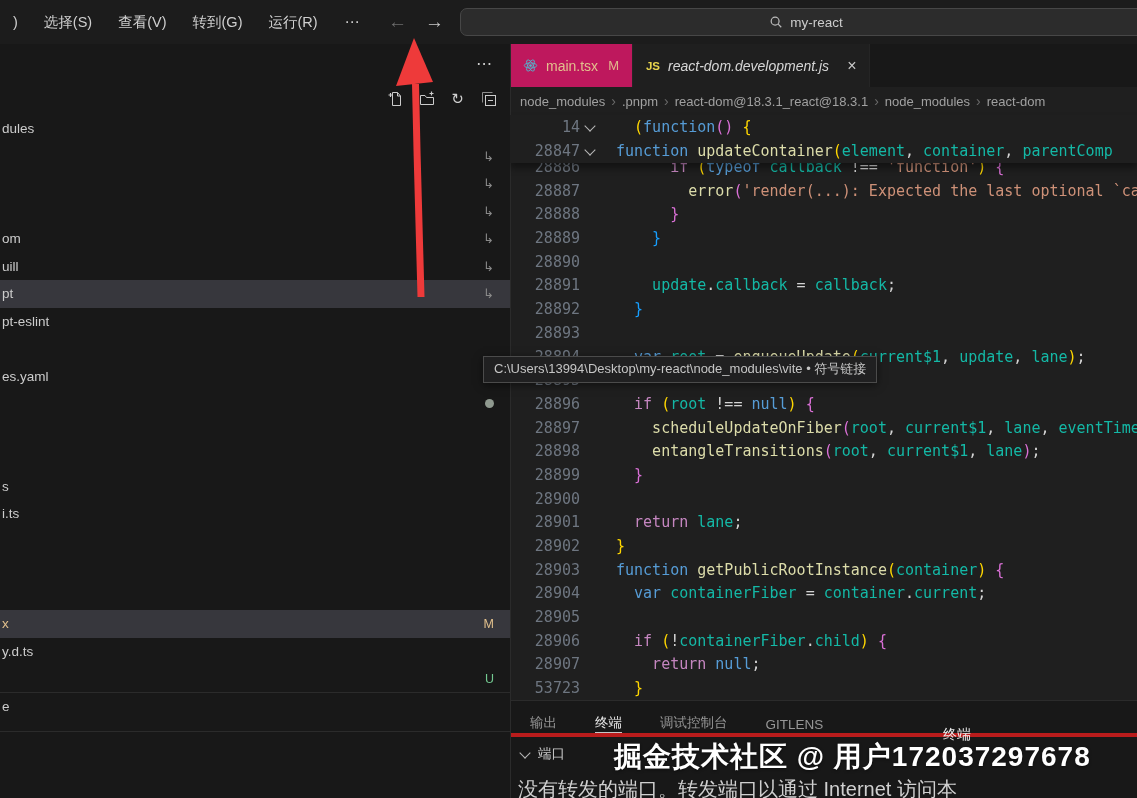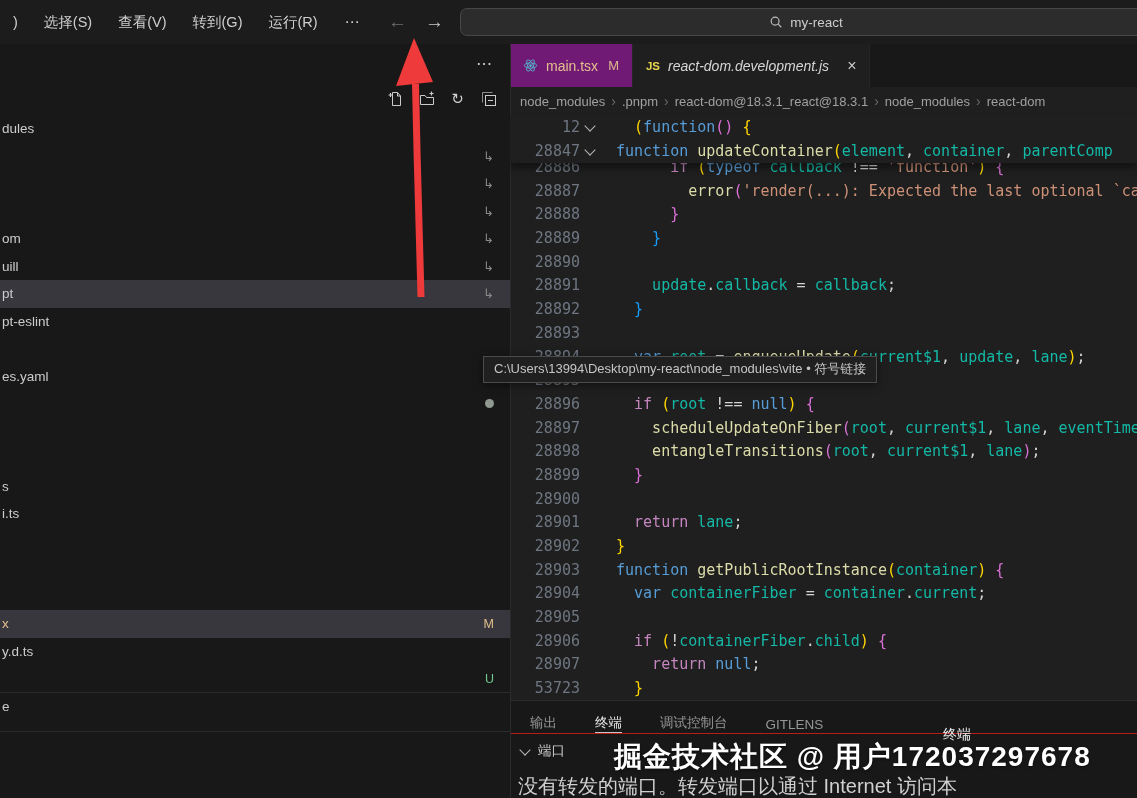--- a/index.html
+++ b/index.html
@@ -30,21 +30,21 @@
   .sspace{flex:1;}
   .slink{color:#8a8a8a;font-size:13px;margin-left:6px;}
   .sbadge{margin-left:8px;font-size:12.5px;}
   .bM{color:#e2c08d;} .bU{color:#73c991;}
   .sdot{width:9px;height:9px;border-radius:50%;background:#8f998f;margin-left:6px;}
   .sdiv{position:absolute;left:0;right:0;height:1px;background:#2b2b2b;}
 
   
   .editor{position:absolute;left:510px;top:44px;width:627px;height:656px;background:#1f1f1f;overflow:hidden;}
   .tabbar{height:43px;background:#181818;display:flex;align-items:stretch;}
-  .tab{display:flex;align-items:center;gap:8px;padding:0 13px;font-size:14px;border-right:1px solid #252525;background:#701a75;}
+  .tab{display:flex;align-items:center;gap:8px;padding:0 13px;font-size:14px;border-right:1px solid #252525;background:#be185d;}
   .tab.active{background:#1f1f1f;}
   .tab1-label{color:#e2c08d;}
   .tab1-badge{color:#e2c08d;opacity:.95;margin-left:2px;font-size:13px;}
   .tab2-label{color:#d6d6d6;font-style:italic;}
   .jsicon{color:#e8d44d;font-weight:bold;font-size:11.5px;font-style:normal;}
   .tab-close{color:#c8c8c8;margin-left:10px;font-size:16px;font-style:normal;}
   .breadcrumb{height:28px;display:flex;align-items:center;gap:6px;padding-left:10px;font-size:13px;color:#a0a0a0;white-space:nowrap;overflow:hidden;}
   .bc-sep{color:#6a6a6a;font-size:14px;}
 
   .codearea{position:absolute;left:0;top:112px;right:0;bottom:0;overflow:hidden;}
@@ -63,21 +63,21 @@
 
   
   .tooltip{position:absolute;left:483px;top:356px;z-index:6;background:#202021;border:1px solid #4b4b4b;color:#c5c5c5;
            font-size:13px;padding:3px 10px 4px 10px;white-space:nowrap;box-shadow:0 2px 8px rgba(0,0,0,.5);}
 
   
   .panel{position:absolute;left:510px;top:700px;width:627px;height:98px;background:#181818;border-top:1px solid #2b2b2b;overflow:hidden;}
   .ptabs{height:32px;display:flex;align-items:flex-end;padding-left:20px;gap:38px;font-size:13.5px;color:#969696;}
   .ptab{display:flex;align-items:center;border-bottom:1px solid transparent;cursor:default;}
   .ptab.active{color:#e7e7e7;border-bottom-color:#c6c6c6;}
-  .portrow{height:33px;border-top:1px solid #b91c1c;display:flex;align-items:center;gap:9px;padding-left:11px;font-size:13.5px;color:#cccccc;}
+  .portrow{height:33px;border-top:4px solid #b91c1c;display:flex;align-items:center;gap:9px;padding-left:11px;font-size:13.5px;color:#cccccc;}
   .portrow .chev{margin-top:-2px;}
   .pmsg{padding:6px 0 0 8px;font-size:20px;color:#d0d0d0;white-space:nowrap;}
 
   
   .wm-main{position:absolute;left:614px;top:738px;z-index:9;font-size:28px;font-weight:600;letter-spacing:1px;color:#ffffff;
            text-shadow:0 1px 3px rgba(0,0,0,.55);white-space:nowrap;pointer-events:none;}
   .wm-small{position:absolute;left:943px;top:726px;z-index:9;font-size:14px;color:#ededed;pointer-events:none;}
   .arrow-overlay{position:absolute;left:0;top:0;z-index:10;pointer-events:none;}
 </style>
 </head>
@@ -212,21 +212,21 @@
           <div class="cl"><span class="ln">28902</span><span class="ct" style="padding-left: 0ch;"><span class="tk brY">}</span></span></div>
           <div class="cl"><span class="ln">28903</span><span class="ct" style="padding-left: 0ch;"><span class="tk kw">function </span><span class="tk fn">getPublicRootInstance</span><span class="tk brY">(</span><span class="tk vr">container</span><span class="tk brY">)</span><span class="tk fg"> </span><span class="tk brP">{</span></span></div>
           <div class="cl"><span class="ln">28904</span><span class="ct" style="padding-left: 2ch;"><span class="tk kw">var </span><span class="tk vr">containerFiber</span><span class="tk fg"> = </span><span class="tk vr">container</span><span class="tk fg">.</span><span class="tk vr">current</span><span class="tk fg">;</span></span></div>
           <div class="cl"><span class="ln">28905</span><span class="ct" style="padding-left: 0ch;"></span></div>
           <div class="cl"><span class="ln">28906</span><span class="ct" style="padding-left: 2ch;"><span class="tk ctrl">if </span><span class="tk brY">(</span><span class="tk fg">!</span><span class="tk vr">containerFiber</span><span class="tk fg">.</span><span class="tk vr">child</span><span class="tk brY">)</span><span class="tk fg"> </span><span class="tk brP">{</span></span></div>
           <div class="cl"><span class="ln">28907</span><span class="ct" style="padding-left: 4ch;"><span class="tk ctrl">return </span><span class="tk kw">null</span><span class="tk fg">;</span></span></div>
           <div class="cl"><span class="ln">53723</span><span class="ct" style="padding-left: 2ch;"><span class="tk brY">}</span></span></div>
         </div>
     </div>
     <div class="sticky-scroll">
-        <div class="cl stickyline"><span class="ln">12</span><span class="chevwrap"><span class="chev"></span></span><span class="ct" style="padding-left: 2ch;"><span class="tk brY">(</span><span class="tk kw">function</span><span class="tk brP">()</span><span class="tk fg"> </span><span class="tk brY">{</span></span></div>
+        <div class="cl stickyline"><span class="ln">14</span><span class="chevwrap"><span class="chev"></span></span><span class="ct" style="padding-left: 2ch;"><span class="tk brY">(</span><span class="tk kw">function</span><span class="tk brP">()</span><span class="tk fg"> </span><span class="tk brY">{</span></span></div>
         <div class="cl stickyline"><span class="ln">28847</span><span class="chevwrap"><span class="chev"></span></span><span class="ct" style="padding-left: 0ch;"><span class="tk kw">function </span><span class="tk fn">updateContainer</span><span class="tk brY">(</span><span class="tk vr">element</span><span class="tk fg">, </span><span class="tk vr">container</span><span class="tk fg">, </span><span class="tk vr">parentComp</span></span></div>
       </div>
   </div>
 
   <div class="panel">
     <div class="ptabs">
         <span class="ptab">输出</span>
         <span class="ptab active">终端</span>
         <span class="ptab">调试控制台</span>
         <span class="ptab">GITLENS</span>

